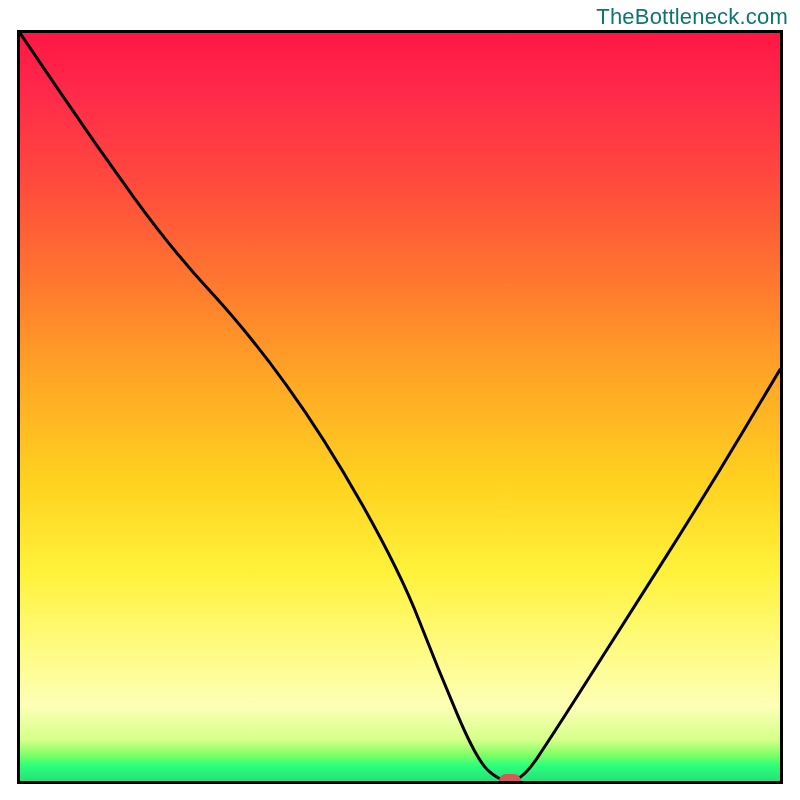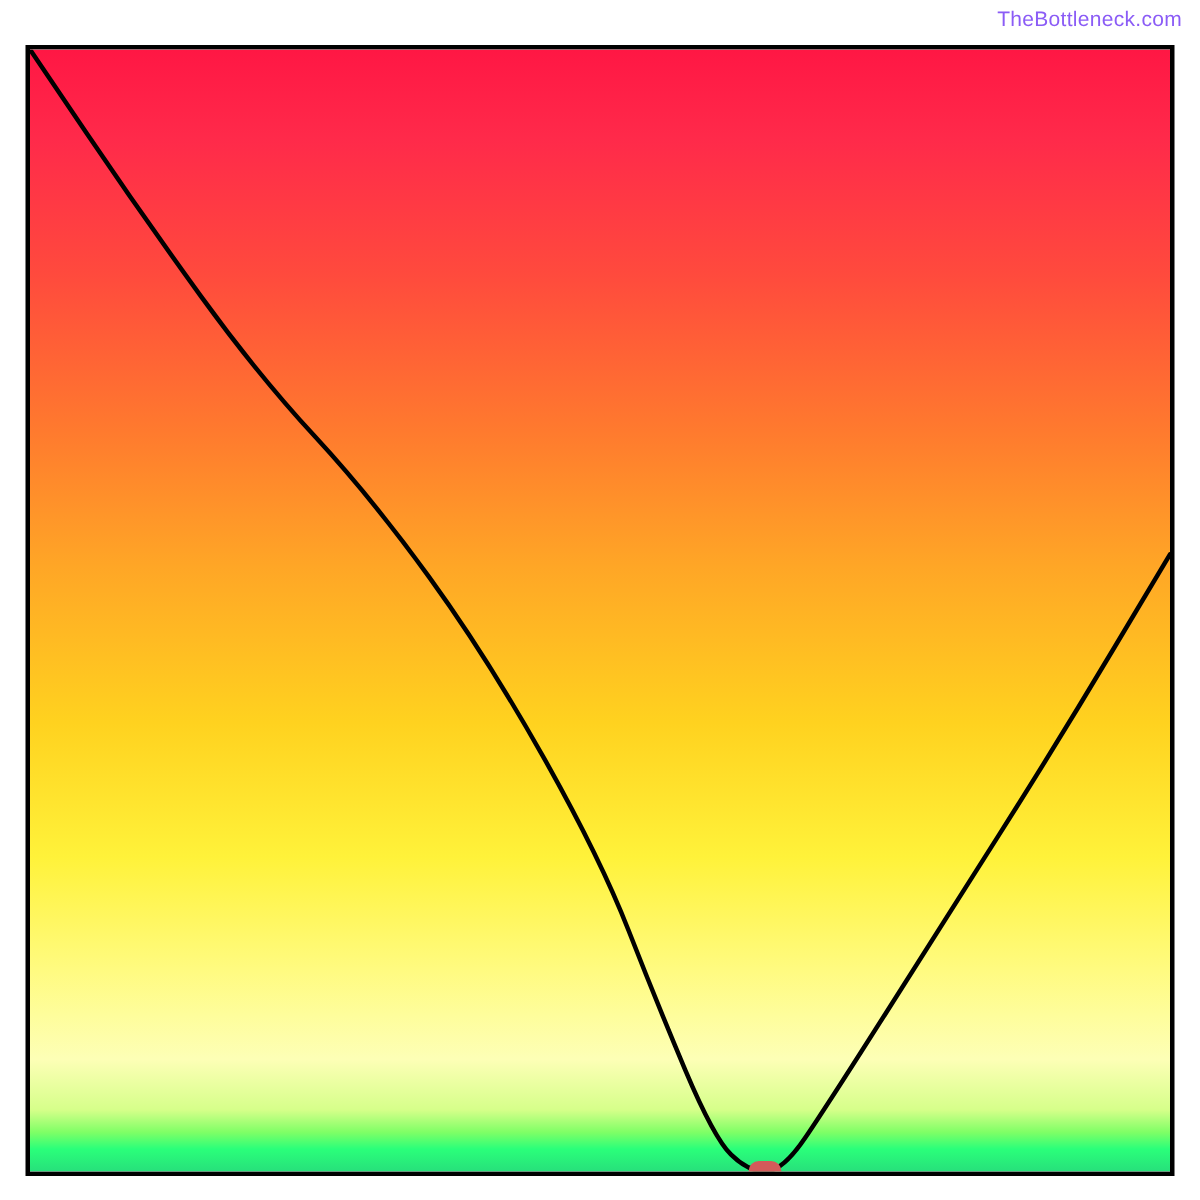--- a/index.html
+++ b/index.html
@@ -13,23 +13,23 @@
   .container {
     position: relative;
     width: 800px;
     height: 800px;
   }
   .watermark {
     position: absolute;
     top: 4px;
     right: 12px;
     font-family: Arial, Helvetica, sans-serif;
-    font-size: 14px;
+    font-size: 22px;
     font-weight: 500;
-    color: #8b5cf6;
+    color: #0f766e;
     letter-spacing: 0.2px;
     z-index: 10;
   }
   .plot {
     position: absolute;
     left: 17px;
     top: 30px;
     width: 766px;
     height: 754px;
     box-sizing: border-box;

